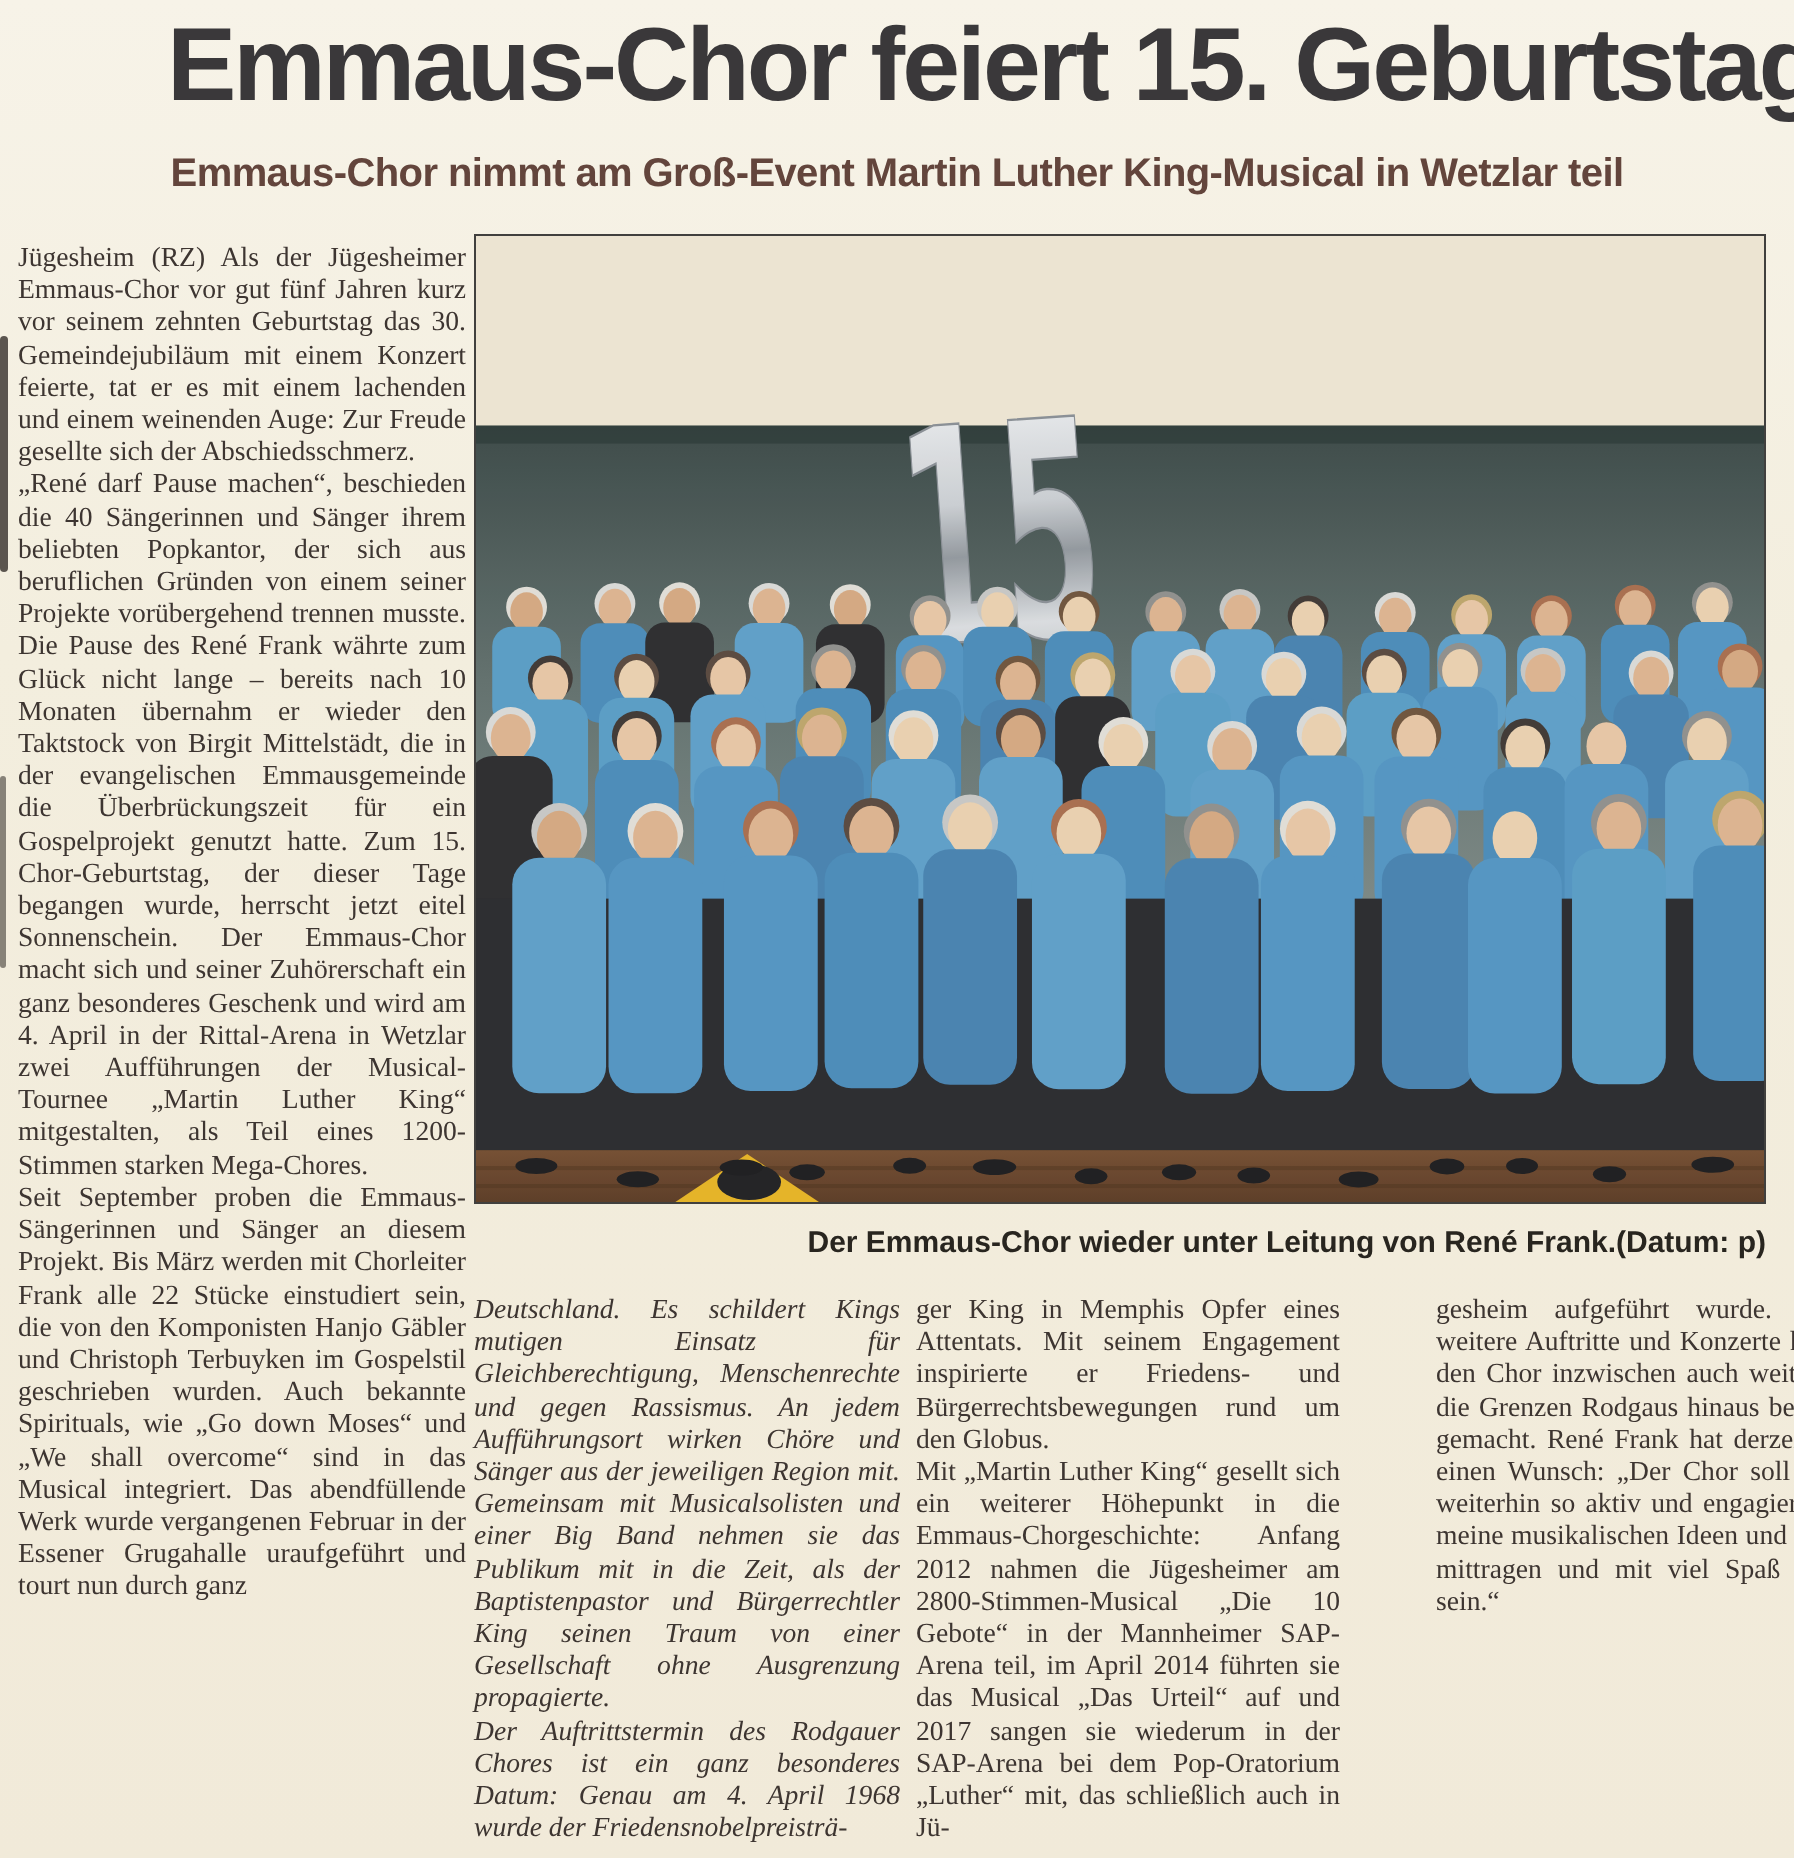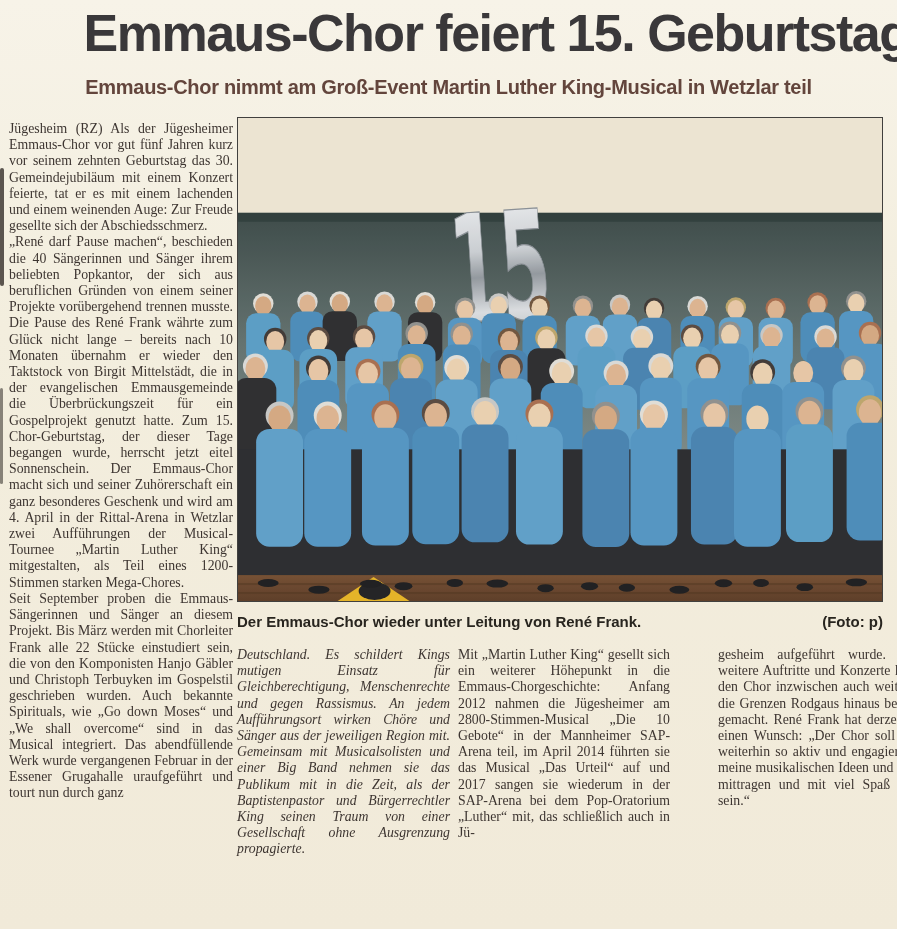--- a/index.html
+++ b/index.html
@@ -32,21 +32,21 @@
   #col2{left:237px;top:647px;width:213px;font-style:italic;}
   #col3{left:458px;top:647px;width:212px;}
   #col4{left:718px;top:647px;width:210px;}
   .photo-frame{
     position:absolute;left:237px;top:117px;width:646px;height:485px;
     border:1.5px solid #41403e;box-sizing:border-box;background:#63706e;
   }
   .photo-frame svg{display:block;width:100%;height:100%;}
   .caption-row{
     position:absolute;left:237px;top:613px;width:646px;
-    display:flex;justify-content:space-between;
+    display:flex;justify-content:flex-end;
     font-family:"Liberation Sans","DejaVu Sans",sans-serif;
     font-weight:bold;font-size:15px;color:#28251f;
   }
   .scan-mark{position:absolute;background:#403a35;border-radius:2px;}
   #scan-mark-1{left:0;top:168px;width:4px;height:118px;opacity:.85;}
   #scan-mark-2{left:0;top:388px;width:3px;height:96px;opacity:.6;}
 </style>
 </head>
 <body>
 
@@ -282,26 +282,28 @@
           <ellipse cx="568.5188488438725" cy="470.0985408425331" rx="8.330161333084106" ry="4" fill="#17171a"></ellipse>
           <ellipse cx="620.2952084541321" cy="465.3305951356888" rx="10.718488663434982" ry="4" fill="#17171a"></ellipse>
         </g>
 
       <rect x="0" y="0" width="646" height="484" fill="#efe7d6" opacity="0.05"></rect>
     </svg>
   </div>
 
   <div class="caption-row">
     <span>Der Emmaus-Chor wieder unter Leitung von René Frank.</span>
-    <span>(Foto: p)</span>
+    <span>(Datum: p)</span>
   </div>
 
   <div class="col" id="col2">
     <p>Deutschland. Es schildert Kings mutigen Einsatz für Gleichberechtigung, Menschenrechte und gegen Rassismus. An jedem Aufführungsort wirken Chöre und Sänger aus der jeweiligen Region mit. Gemeinsam mit Musicalsolisten und einer Big Band nehmen sie das Publikum mit in die Zeit, als der Baptistenpastor und Bürgerrechtler King seinen Traum von einer Gesellschaft ohne Ausgrenzung propagierte.</p>
+    <p>Der Auftrittstermin des Rodgauer Chores ist ein ganz besonderes Datum: Genau am 4. April 1968 wurde der Friedensnobelpreisträ-</p>
   </div>
   <div class="col" id="col3">
+    <p>ger King in Memphis Opfer eines Attentats. Mit seinem Engagement inspirierte er Friedens- und Bürgerrechtsbewegungen rund um den Globus.</p>
     <p>Mit „Martin Luther King“ gesellt sich ein weiterer Höhepunkt in die Emmaus-Chorgeschichte: Anfang 2012 nahmen die Jügesheimer am 2800-Stimmen-Musical „Die 10 Gebote“ in der Mannheimer SAP-Arena teil, im April 2014 führten sie das Musical „Das Urteil“ auf und 2017 sangen sie wiederum in der SAP-Arena bei dem Pop-Oratorium „Luther“ mit, das schließlich auch in Jü-</p>
   </div>
   <div class="col" id="col4">
     <p>gesheim aufgeführt wurde. Viele weitere Auftritte und Konzerte haben den Chor inzwischen auch weit über die Grenzen Rodgaus hinaus bekannt gemacht. René Frank hat derzeit nur einen Wunsch: „Der Chor soll doch weiterhin so aktiv und engagiert alle meine musikalischen Ideen und Pläne mittragen und mit viel Spaß dabei sein.“</p>
   </div>
 
 </div>
 
 </body></html>

